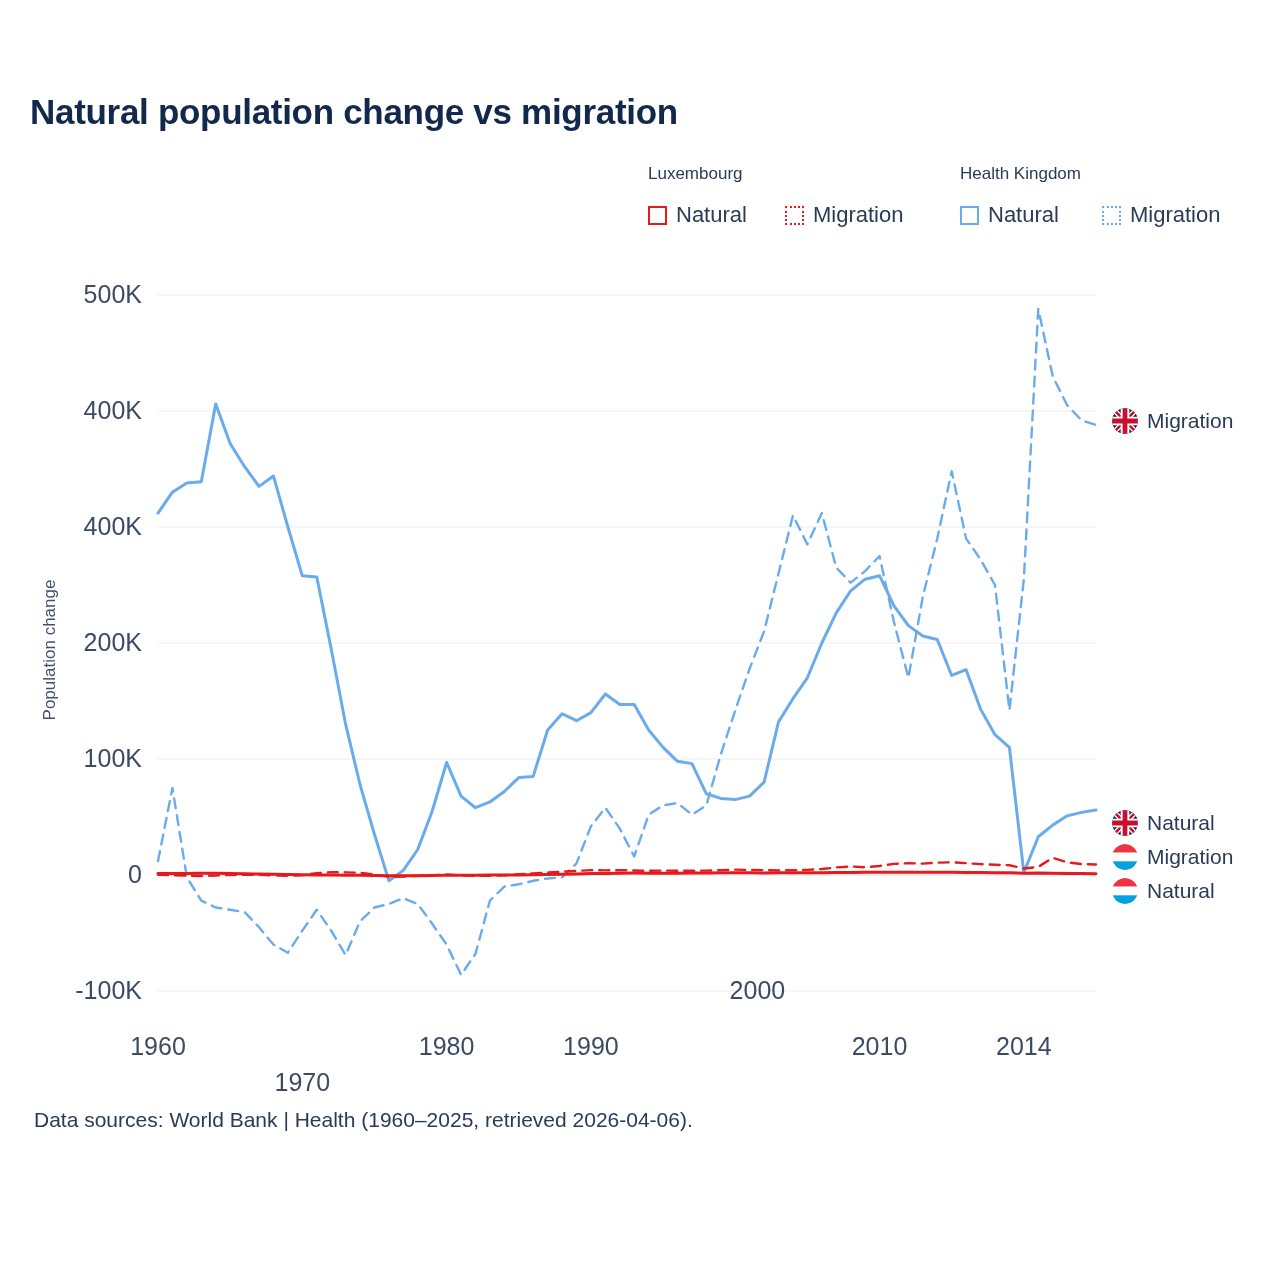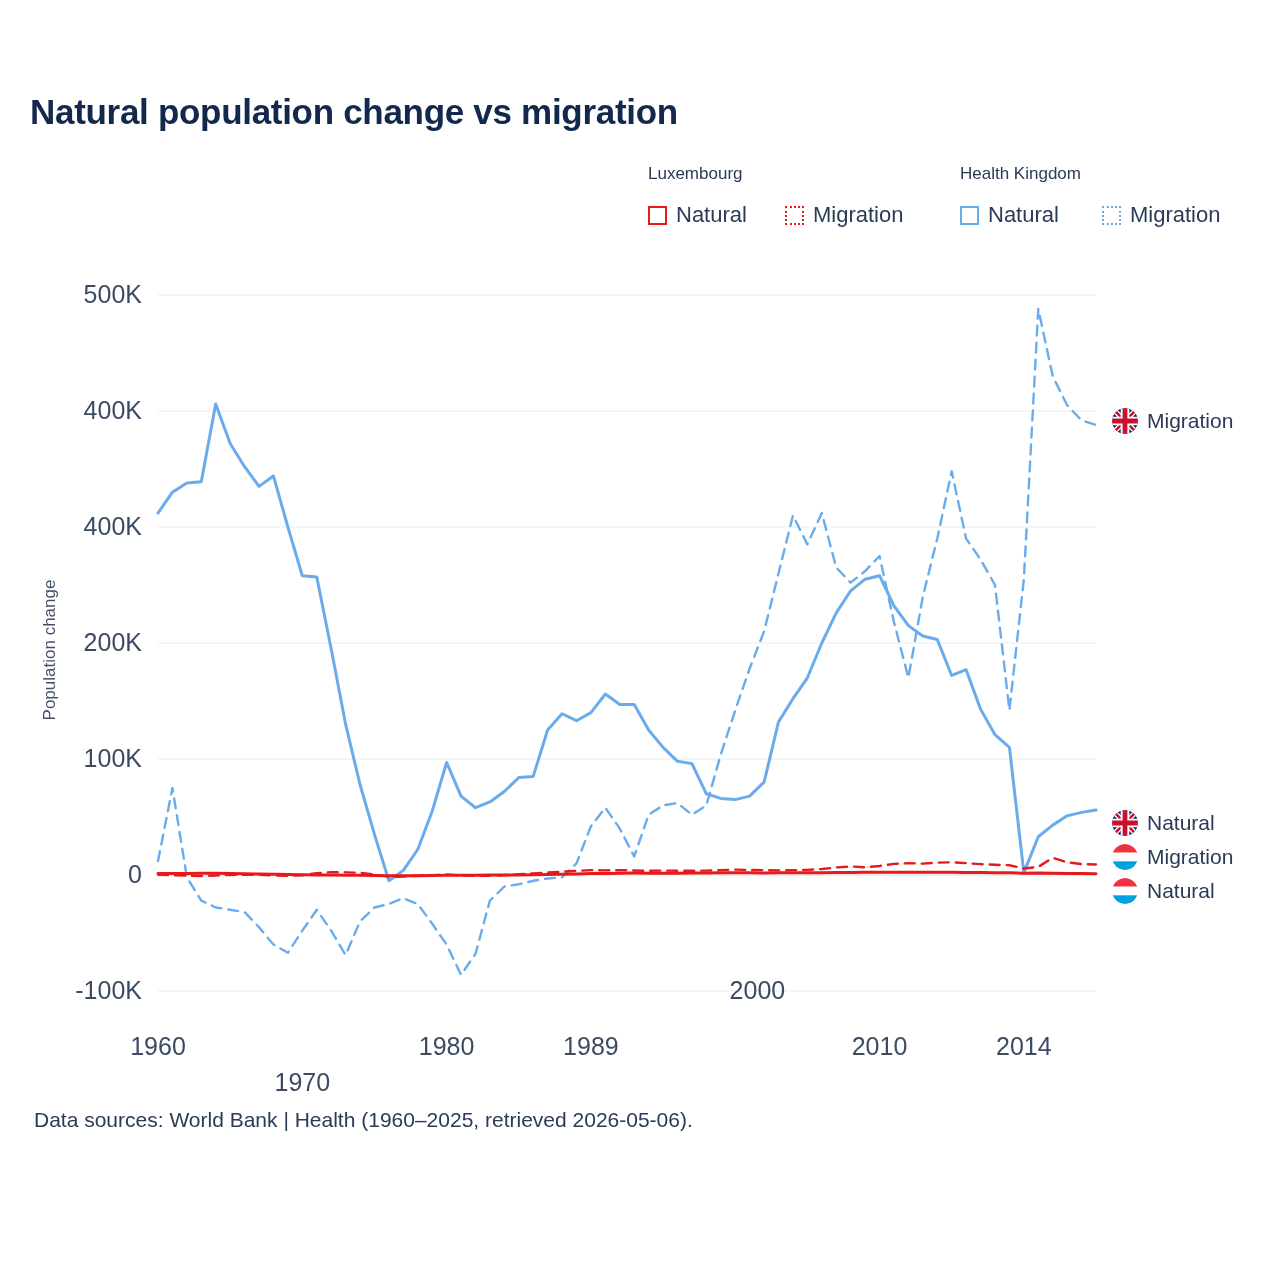--- a/index.html
+++ b/index.html
@@ -168,21 +168,21 @@
       <div class="tick-label y-tick" style="left: 20px; width: 122px; top: 744px;">100K</div>
       <div class="tick-label y-tick" style="left: 20px; width: 122px; top: 628px;">200K</div>
       <div class="tick-label y-tick" style="left: 20px; width: 122px; top: 512px;">400K</div>
       <div class="tick-label y-tick" style="left: 20px; width: 122px; top: 396px;">400K</div>
       <div class="tick-label y-tick" style="left: 20px; width: 122px; top: 280px;">500K</div>
     </div>
   <div id="xlabels">
       <div class="tick-label x-tick" style="width: 100px; left: 108px; top: 1032px;">1960</div>
       <div class="tick-label x-tick" style="width: 100px; left: 252.308px; top: 1032px; margin-top: 36px;">1970</div>
       <div class="tick-label x-tick" style="width: 100px; left: 396.615px; top: 1032px;">1980</div>
-      <div class="tick-label x-tick" style="width: 100px; left: 540.923px; top: 1032px;">1989</div>
+      <div class="tick-label x-tick" style="width: 100px; left: 540.923px; top: 1032px;">1990</div>
       <div class="tick-label x-tick" style="width: 100px; left: 685.231px; top: 976px; text-align: right;">2000</div>
       <div class="tick-label x-tick" style="width: 100px; left: 829.538px; top: 1032px;">2010</div>
       <div class="tick-label x-tick" style="width: 100px; left: 973.846px; top: 1032px;">2014</div>
     </div>
 
   <div class="end-label" id="end-uk-migration" style="left:1112px; top:408px;">
     <svg class="flag" viewBox="0 0 60 60">
       <clipPath id="c1">
           <circle cx="30" cy="30" r="30"></circle>
         </clipPath>
@@ -234,14 +234,14 @@
         </clipPath>
       <g clip-path="url(#c4)">
         <rect width="60" height="20" y="0" fill="#EF3340"></rect>
         <rect width="60" height="20" y="20" fill="#ffffff"></rect>
         <rect width="60" height="20" y="40" fill="#00A1DE"></rect>
       </g>
     </svg>
     <span>Natural</span>
   </div>
 
-  <div class="footer footer-1">Data sources: World Bank | Health (1960–2025, retrieved 2026-05-06).</div>
+  <div class="footer footer-1">Data sources: World Bank | Health (1960–2025, retrieved 2026-04-06).</div>
 </div>
 
 </body></html>

